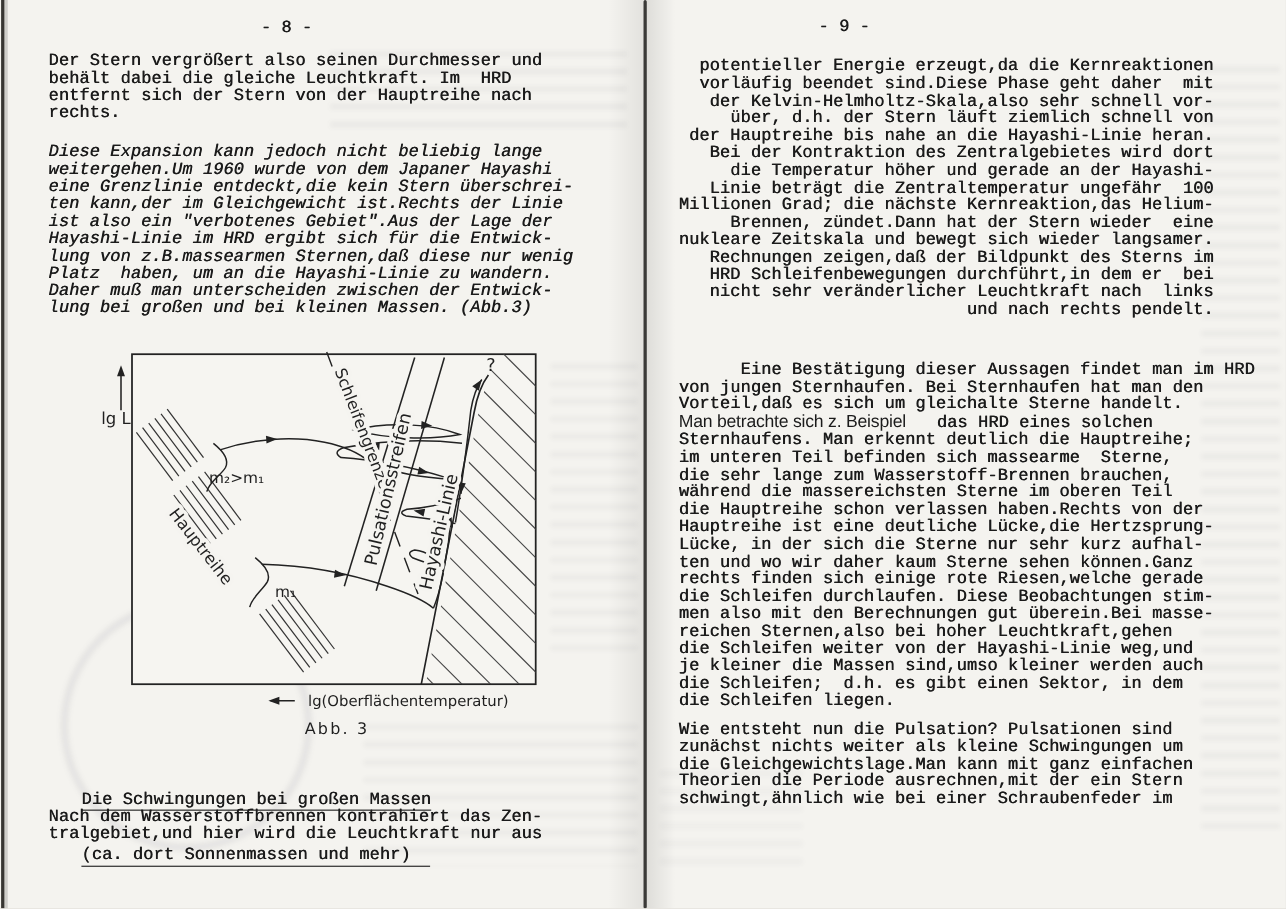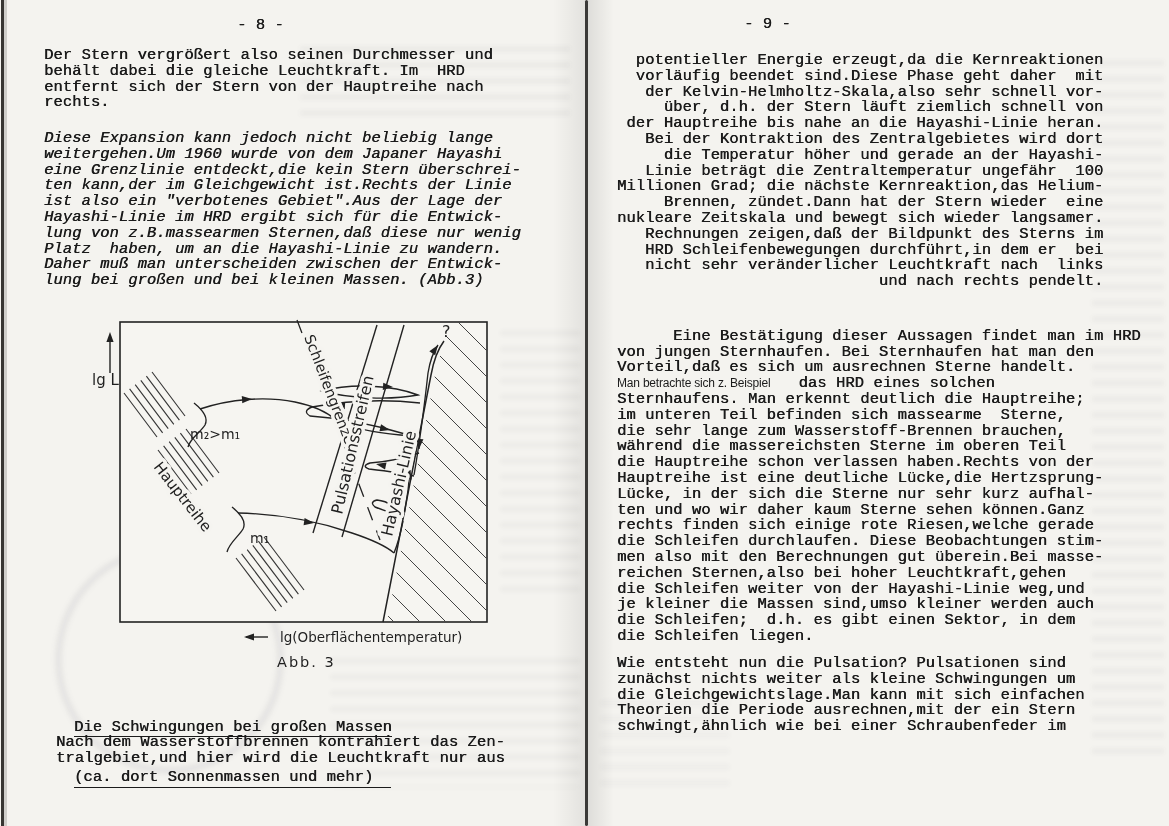--- a/index.html
+++ b/index.html
@@ -7,21 +7,21 @@
     position:relative; width:1169px; height:826px; overflow:hidden;
     background:#f4f3ef; color:#1b1b1b;
     font-family:"Liberation Mono", monospace;
   }
   .tw {
     position:absolute; white-space:pre;
     font-size:15.5px; line-height:15.8px; letter-spacing:0.05px;
     text-shadow:0.4px 0 0 currentColor;
   }
   .pagenum { font-size:15.5px; }
-  .insert { font-family:"Liberation Sans", sans-serif; font-size:12px; letter-spacing:-0.2px; text-shadow:none; }
+  .insert { font-family:"Liberation Sans", sans-serif; font-size:16px; letter-spacing:-0.2px; text-shadow:none; }
   .u { display:inline-block; border-bottom:1.7px solid #1b1b1b; padding-bottom:1px; }
   .u2 { padding-right:18px; }
   .heading div { margin-bottom:1px; }
 
   
   .edge-left { position:absolute; left:1px; top:0; width:3px; height:826px; background:#23211e; opacity:.9; }
   .edge-left-soft { position:absolute; left:4px; top:0; width:3px; height:826px; background:rgba(40,38,35,.18); }
   .fold { position:absolute; left:585px; top:0; width:3px; height:826px; background:#1a1918; opacity:.85; border-radius:2px; }
   .fold-shade-l { position:absolute; left:553px; top:0; width:32px; height:826px; background:linear-gradient(90deg, rgba(0,0,0,0) 0%, rgba(0,0,0,.07) 100%); }
   .fold-shade-r { position:absolute; left:588px; top:0; width:26px; height:826px; background:linear-gradient(90deg, rgba(0,0,0,.09) 0%, rgba(0,0,0,0) 100%); }
@@ -184,21 +184,21 @@
         <text class="figlabel" x="190" y="327" font-size="13.5">lg(Oberflächentemperatur)</text>
         <text class="figlabel" x="187" y="352" font-size="14.5" letter-spacing="2">Abb. 3</text>
       </svg>
     </div>
 
     <div class="tw heading" style="left:74px; top:688px;">
       <div><span class="u">Die Schwingungen bei großen Massen</span></div>
       <div><span class="u u2">(ca. dort Sonnenmassen und mehr)</span></div>
     </div>
 
-    <div class="tw" style="left:56px; top:735px;">Nach dem Wasserstoffbrennen kontrahiert das Zen-
+    <div class="tw" style="left:44px; top:735px;">Nach dem Wasserstoffbrennen kontrahiert das Zen-
 tralgebiet,und hier wird die Leuchtkraft nur aus</div>
   </section>
 
   <section>
     <div class="tw pagenum" style="left:744px; top:17px;">- 9 -</div>
 
     <div class="tw" style="left:617px; top:53px;text-align:right;">potentieller Energie erzeugt,da die Kernreaktionen
 vorläufig beendet sind.Diese Phase geht daher  mit
 der Kelvin-Helmholtz-Skala,also sehr schnell vor-
 über, d.h. der Stern läuft ziemlich schnell von
@@ -210,21 +210,21 @@
 Brennen, zündet.Dann hat der Stern wieder  eine
 nukleare Zeitskala und bewegt sich wieder langsamer.
 Rechnungen zeigen,daß der Bildpunkt des Sterns im
 HRD Schleifenbewegungen durchführt,in dem er  bei
 nicht sehr veränderlicher Leuchtkraft nach  links
 und nach rechts pendelt.</div>
 
     <div class="tw" style="left:617px; top:313px;">
       <span>Eine Bestätigung dieser Aussagen findet man im HRD
 von jungen Sternhaufen. Bei Sternhaufen hat man den
-Vorteil,daß es sich um ausrechnen Sterne handelt.
+Vorteil,daß es sich um gleichalte Sterne handelt.
 </span><span class="insert">Man betrachte sich z. Beispiel</span><span>   das HRD eines solchen
 Sternhaufens. Man erkennt deutlich die Hauptreihe;
 im unteren Teil befinden sich massearme  Sterne,
 die sehr lange zum Wasserstoff-Brennen brauchen,
 während die massereichsten Sterne im oberen Teil
 die Hauptreihe schon verlassen haben.Rechts von der
 Hauptreihe ist eine deutliche Lücke,die Hertzsprung-
 Lücke, in der sich die Sterne nur sehr kurz aufhal-
 ten und wo wir daher kaum Sterne sehen können.Ganz
 rechts finden sich einige rote Riesen,welche gerade
@@ -232,21 +232,21 @@
 men also mit den Berechnungen gut überein.Bei masse-
 reichen Sternen,also bei hoher Leuchtkraft,gehen
 die Schleifen weiter von der Hayashi-Linie weg,und
 je kleiner die Massen sind,umso kleiner werden auch
 die Schleifen;  d.h. es gibt einen Sektor, in dem
 die Schleifen liegen.</span>
     </div>
 
     <div class="tw" style="left:617px; top:656px;">Wie entsteht nun die Pulsation? Pulsationen sind
 zunächst nichts weiter als kleine Schwingungen um
-die Gleichgewichtslage.Man kann mit sich einfachen
+die Gleichgewichtslage.Man kann mit ganz einfachen
 Theorien die Periode ausrechnen,mit der ein Stern
 schwingt,ähnlich wie bei einer Schraubenfeder im</div>
   </section>
 
   <div class="fold-shade-l"></div>
   <div class="fold-shade-r"></div>
   <div class="fold"></div>
   <div class="edge-left"></div>
   <div class="edge-left-soft"></div>
 </div>

